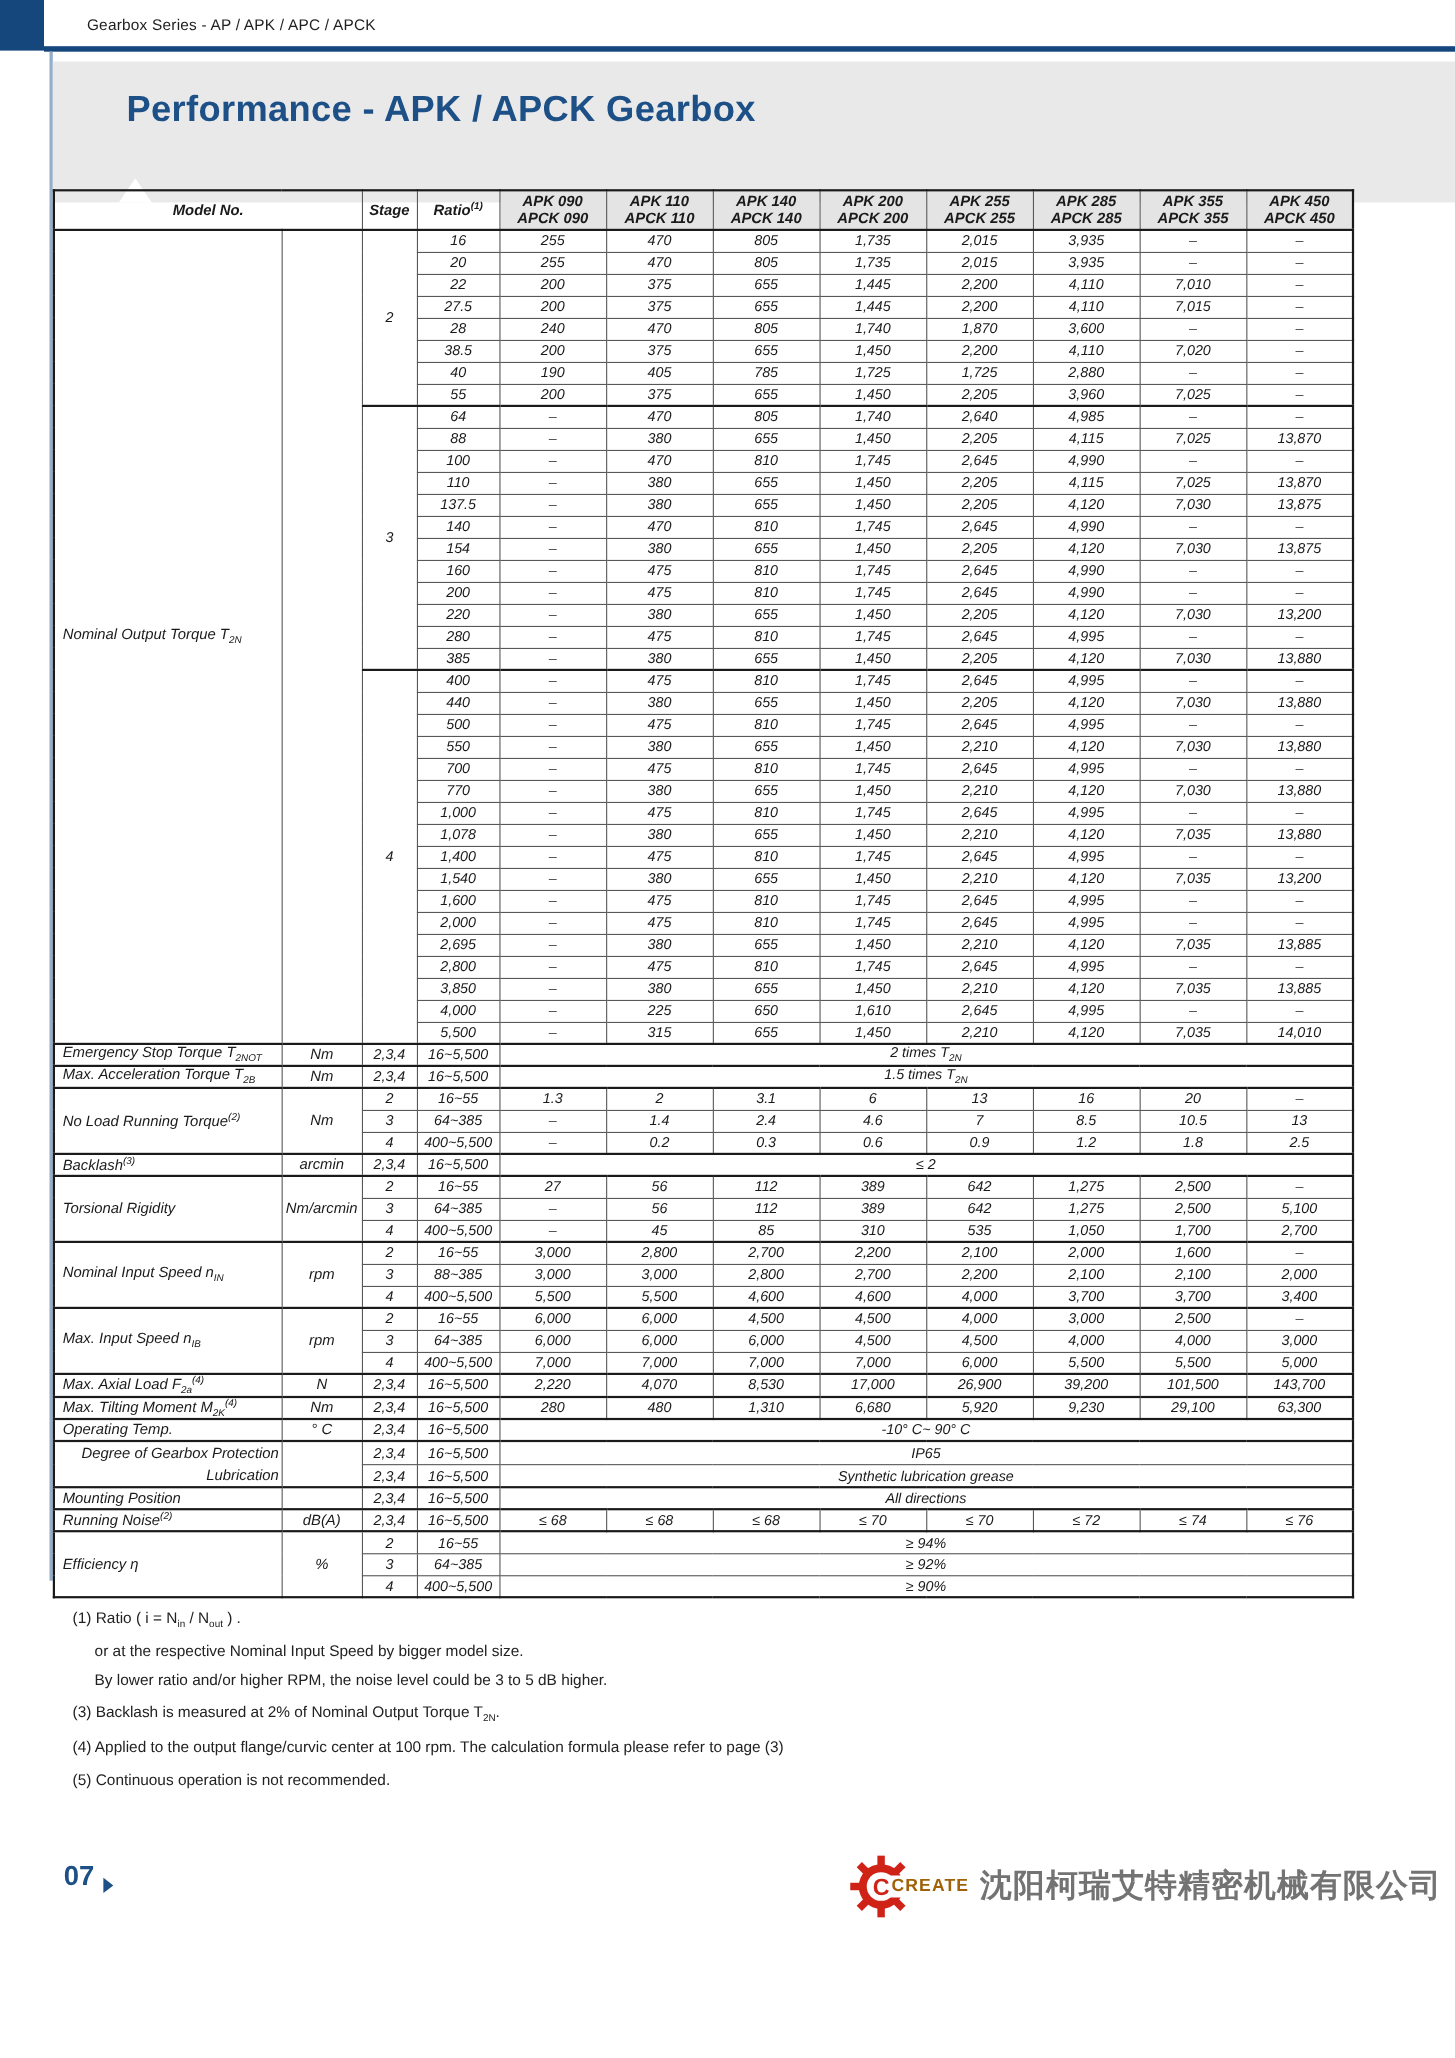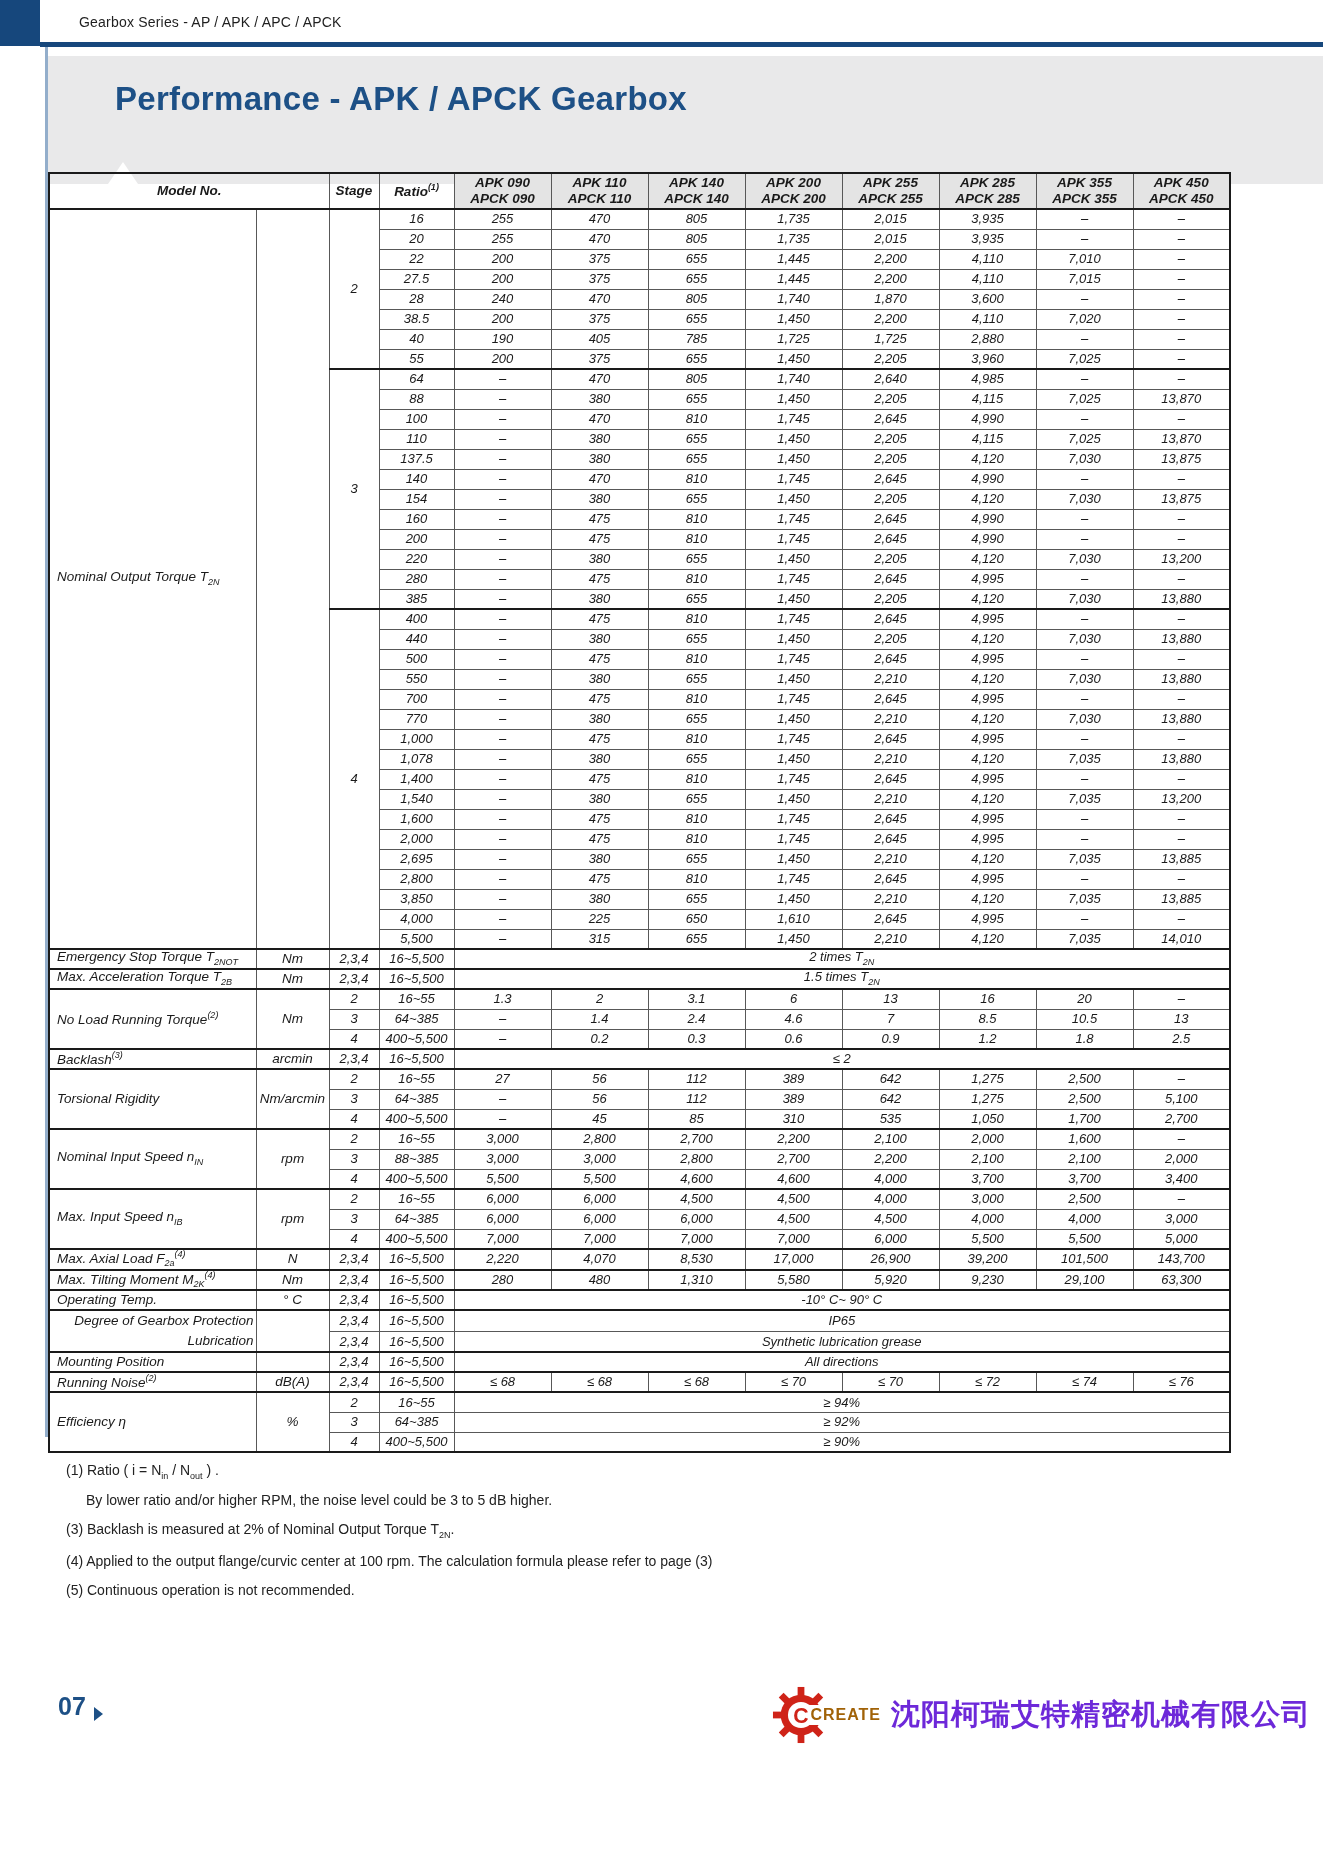--- a/index.html
+++ b/index.html
@@ -39,21 +39,21 @@
   #footnotes .fn{margin-bottom:9px;line-height:1.45;}
   #footnotes .fn.indent{padding-left:20px;margin-top:-2px;}
   #footnotes sub{font-size:9px;}
 
   
   .page-num{position:absolute;left:58px;top:1692px;color:#1d5086;font-size:25px;font-weight:bold;display:flex;align-items:flex-end;}
   .page-arrow{display:inline-block;width:0;height:0;margin-left:8px;margin-top:3px;
     border-left:9px solid #1d5086;border-top:7px solid transparent;border-bottom:7px solid transparent;}
   .logo-row{position:absolute;right:12px;top:1686px;display:flex;align-items:center;}
   .create-text{font-weight:bold;color:#a16207;font-size:16px;letter-spacing:1px;margin-left:-22px;background:#fff;padding:1px 2px;z-index:2;}
-  .company{font-size:29px;font-weight:bold;color:#6d28d9;margin-left:8px;letter-spacing:1px;}
+  .company{font-size:29px;font-weight:bold;color:#737373;margin-left:8px;letter-spacing:1px;}
 </style>
 </head>
 <body>
 
 <div class="corner-block"></div>
 <div class="breadcrumb">Gearbox Series - AP / APK / APC / APCK</div>
 <div class="top-rule"></div>
 <div class="left-rule"></div>
 
 <div class="title-band">
@@ -735,21 +735,21 @@
         <tr class="sect-top">
           <td rowspan="1" class="lbl">
             <div><span>Max. Tilting Moment  M</span><sub>2K</sub><sup>(4)</sup></div>
           </td>
           <td rowspan="1" class="unit">Nm</td>
           <td>2,3,4</td>
           <td>16~5,500</td>
           <td>280</td>
           <td>480</td>
           <td>1,310</td>
-          <td>5,580</td>
+          <td>6,680</td>
           <td>5,920</td>
           <td>9,230</td>
           <td>29,100</td>
           <td>63,300</td>
         </tr>
         <tr class="sect-top">
           <td rowspan="1" class="lbl">
             <div><span>Operating Temp.</span></div>
           </td>
           <td rowspan="1" class="unit">° C</td>
@@ -815,20 +815,21 @@
           <td>4</td>
           <td>400~5,500</td>
           <td colspan="8"><span>≥ 90%</span></td>
         </tr>
       </tbody>
     </table>
   </div>
 
 <div id="footnotes">
     <div class="fn"><span>(1) Ratio ( i = N</span><sub>in</sub><span> / N</span><sub>out</sub><span> ) .</span></div>
+    <div class="fn indent"><span>or at the respective Nominal Input Speed by bigger model size.</span></div>
     <div class="fn indent"><span>By lower ratio and/or higher RPM, the noise level could be 3 to 5 dB higher.</span></div>
     <div class="fn"><span>(3) Backlash is measured at 2% of Nominal Output Torque T</span><sub>2N</sub><span>.</span></div>
     <div class="fn"><span>(4) Applied to the output flange/curvic center at 100 rpm. The calculation formula please refer to page (3)</span></div>
     <div class="fn"><span>(5) Continuous operation is not recommended.</span></div>
   </div>
 
 <div class="page-num">
   <span>07</span>
   <span class="page-arrow"></span>
 </div>

